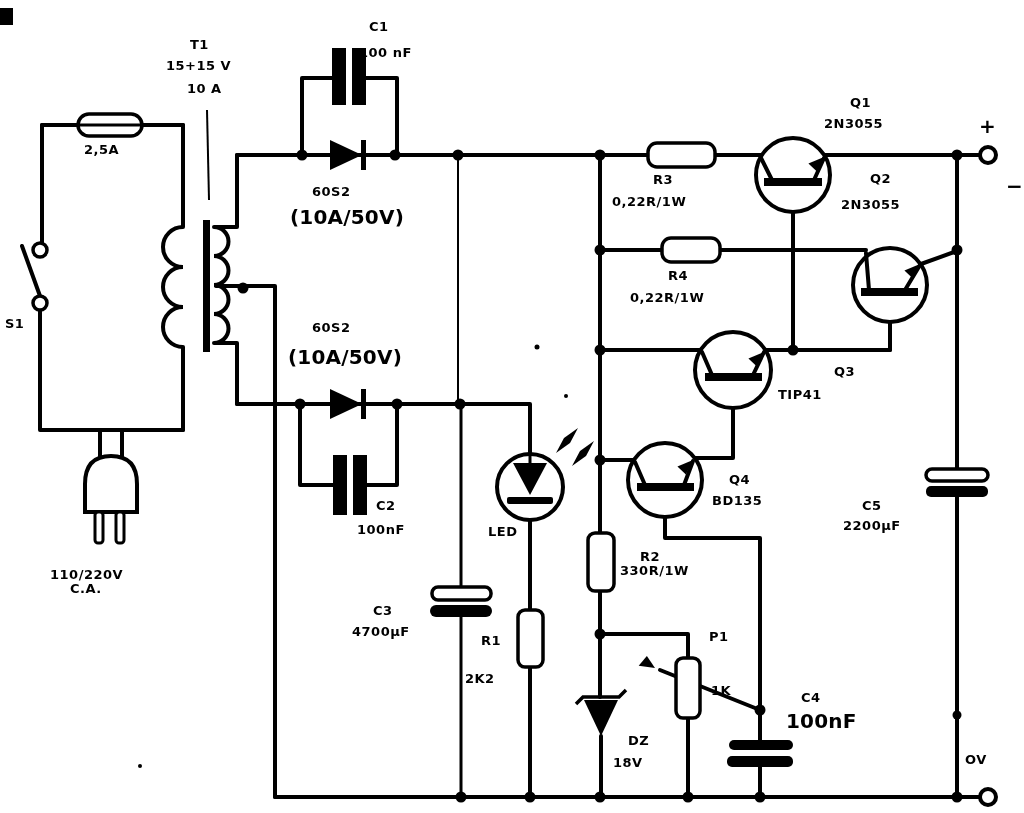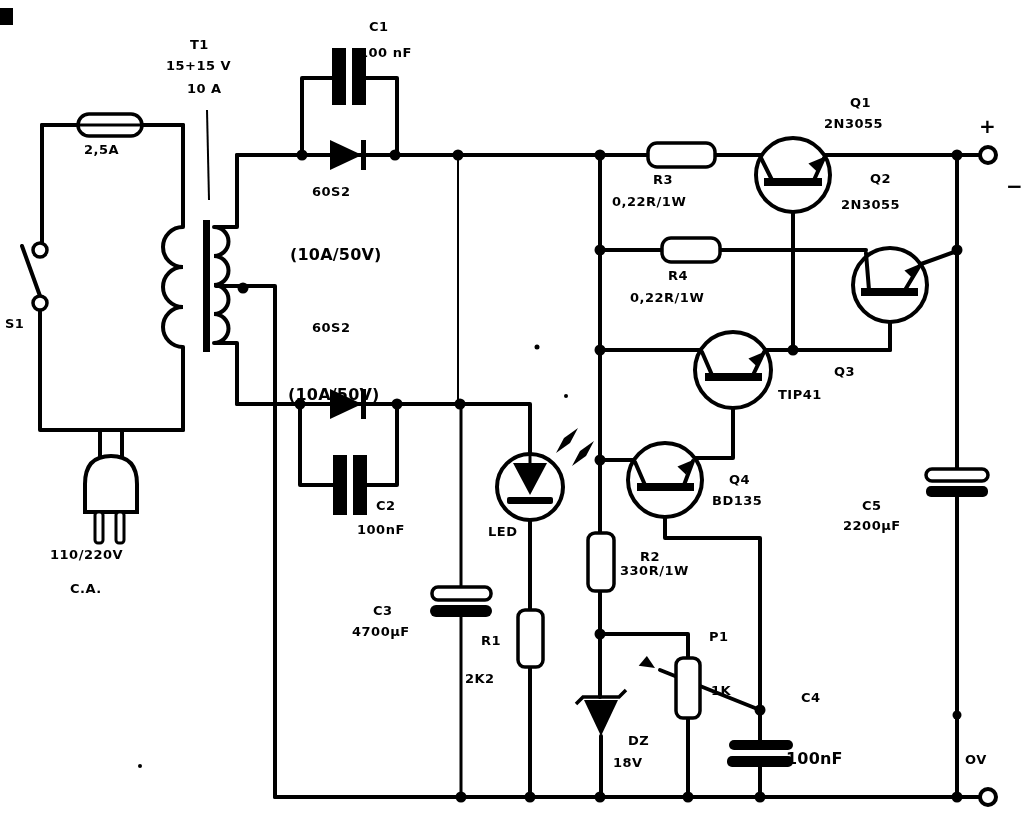--- a/index.html
+++ b/index.html
@@ -1,21 +1,21 @@
 <!DOCTYPE html>
 <html><head>
 <meta charset="utf-8">
 <style>
   html,body{margin:0;padding:0;background:#ffffff;}
   .page{position:relative;width:1024px;height:813px;background:#ffffff;overflow:hidden;
         font-family:"DejaVu Sans",sans-serif;}
   svg{position:absolute;left:0;top:0;}
   .lbl{position:absolute;color:#000;font-weight:bold;font-size:13px;line-height:1;
        letter-spacing:.5px;white-space:nowrap;}
-  .lbl.small{font-size:16px;letter-spacing:.2px;margin-top:40px;}
+  .lbl.small{font-size:20px;letter-spacing:.2px;}
   .lbl.big{font-size:20px;}
 </style>
 </head>
 <body>
 
 <div class="page">
 
 <svg width="1024" height="813" viewBox="0 0 1024 813">
 
   <g stroke="#000" stroke-width="4" fill="none" stroke-linecap="round" stroke-linejoin="round">
@@ -224,21 +224,21 @@
     <circle cx="140" cy="766" r="2"></circle>
   </g>
 </svg>
 
   <div class="lbl" style="left:190px;top:38px">T1</div>
   <div class="lbl" style="left:166px;top:59px">15+15 V</div>
   <div class="lbl" style="left:187px;top:82px">10 A</div>
 
   <div class="lbl" style="left:84px;top:143px">2,5A</div>
   <div class="lbl" style="left:5px;top:317px">S1</div>
-  <div class="lbl" style="left:50px;top:548px">110/220V</div>
+  <div class="lbl" style="left:50px;top:568px">110/220V</div>
   <div class="lbl" style="left:70px;top:582px">C.A.</div>
 
   <div class="lbl" style="left:369px;top:20px">C1</div>
   <div class="lbl" style="left:359px;top:46px">100 nF</div>
 
   <div class="lbl" style="left:312px;top:185px">60S2</div>
   <div class="lbl small" style="left:290px;top:207px">(10A/50V)</div>
 
   <div class="lbl" style="left:312px;top:321px">60S2</div>
   <div class="lbl small" style="left:288px;top:347px">(10A/50V)</div>

